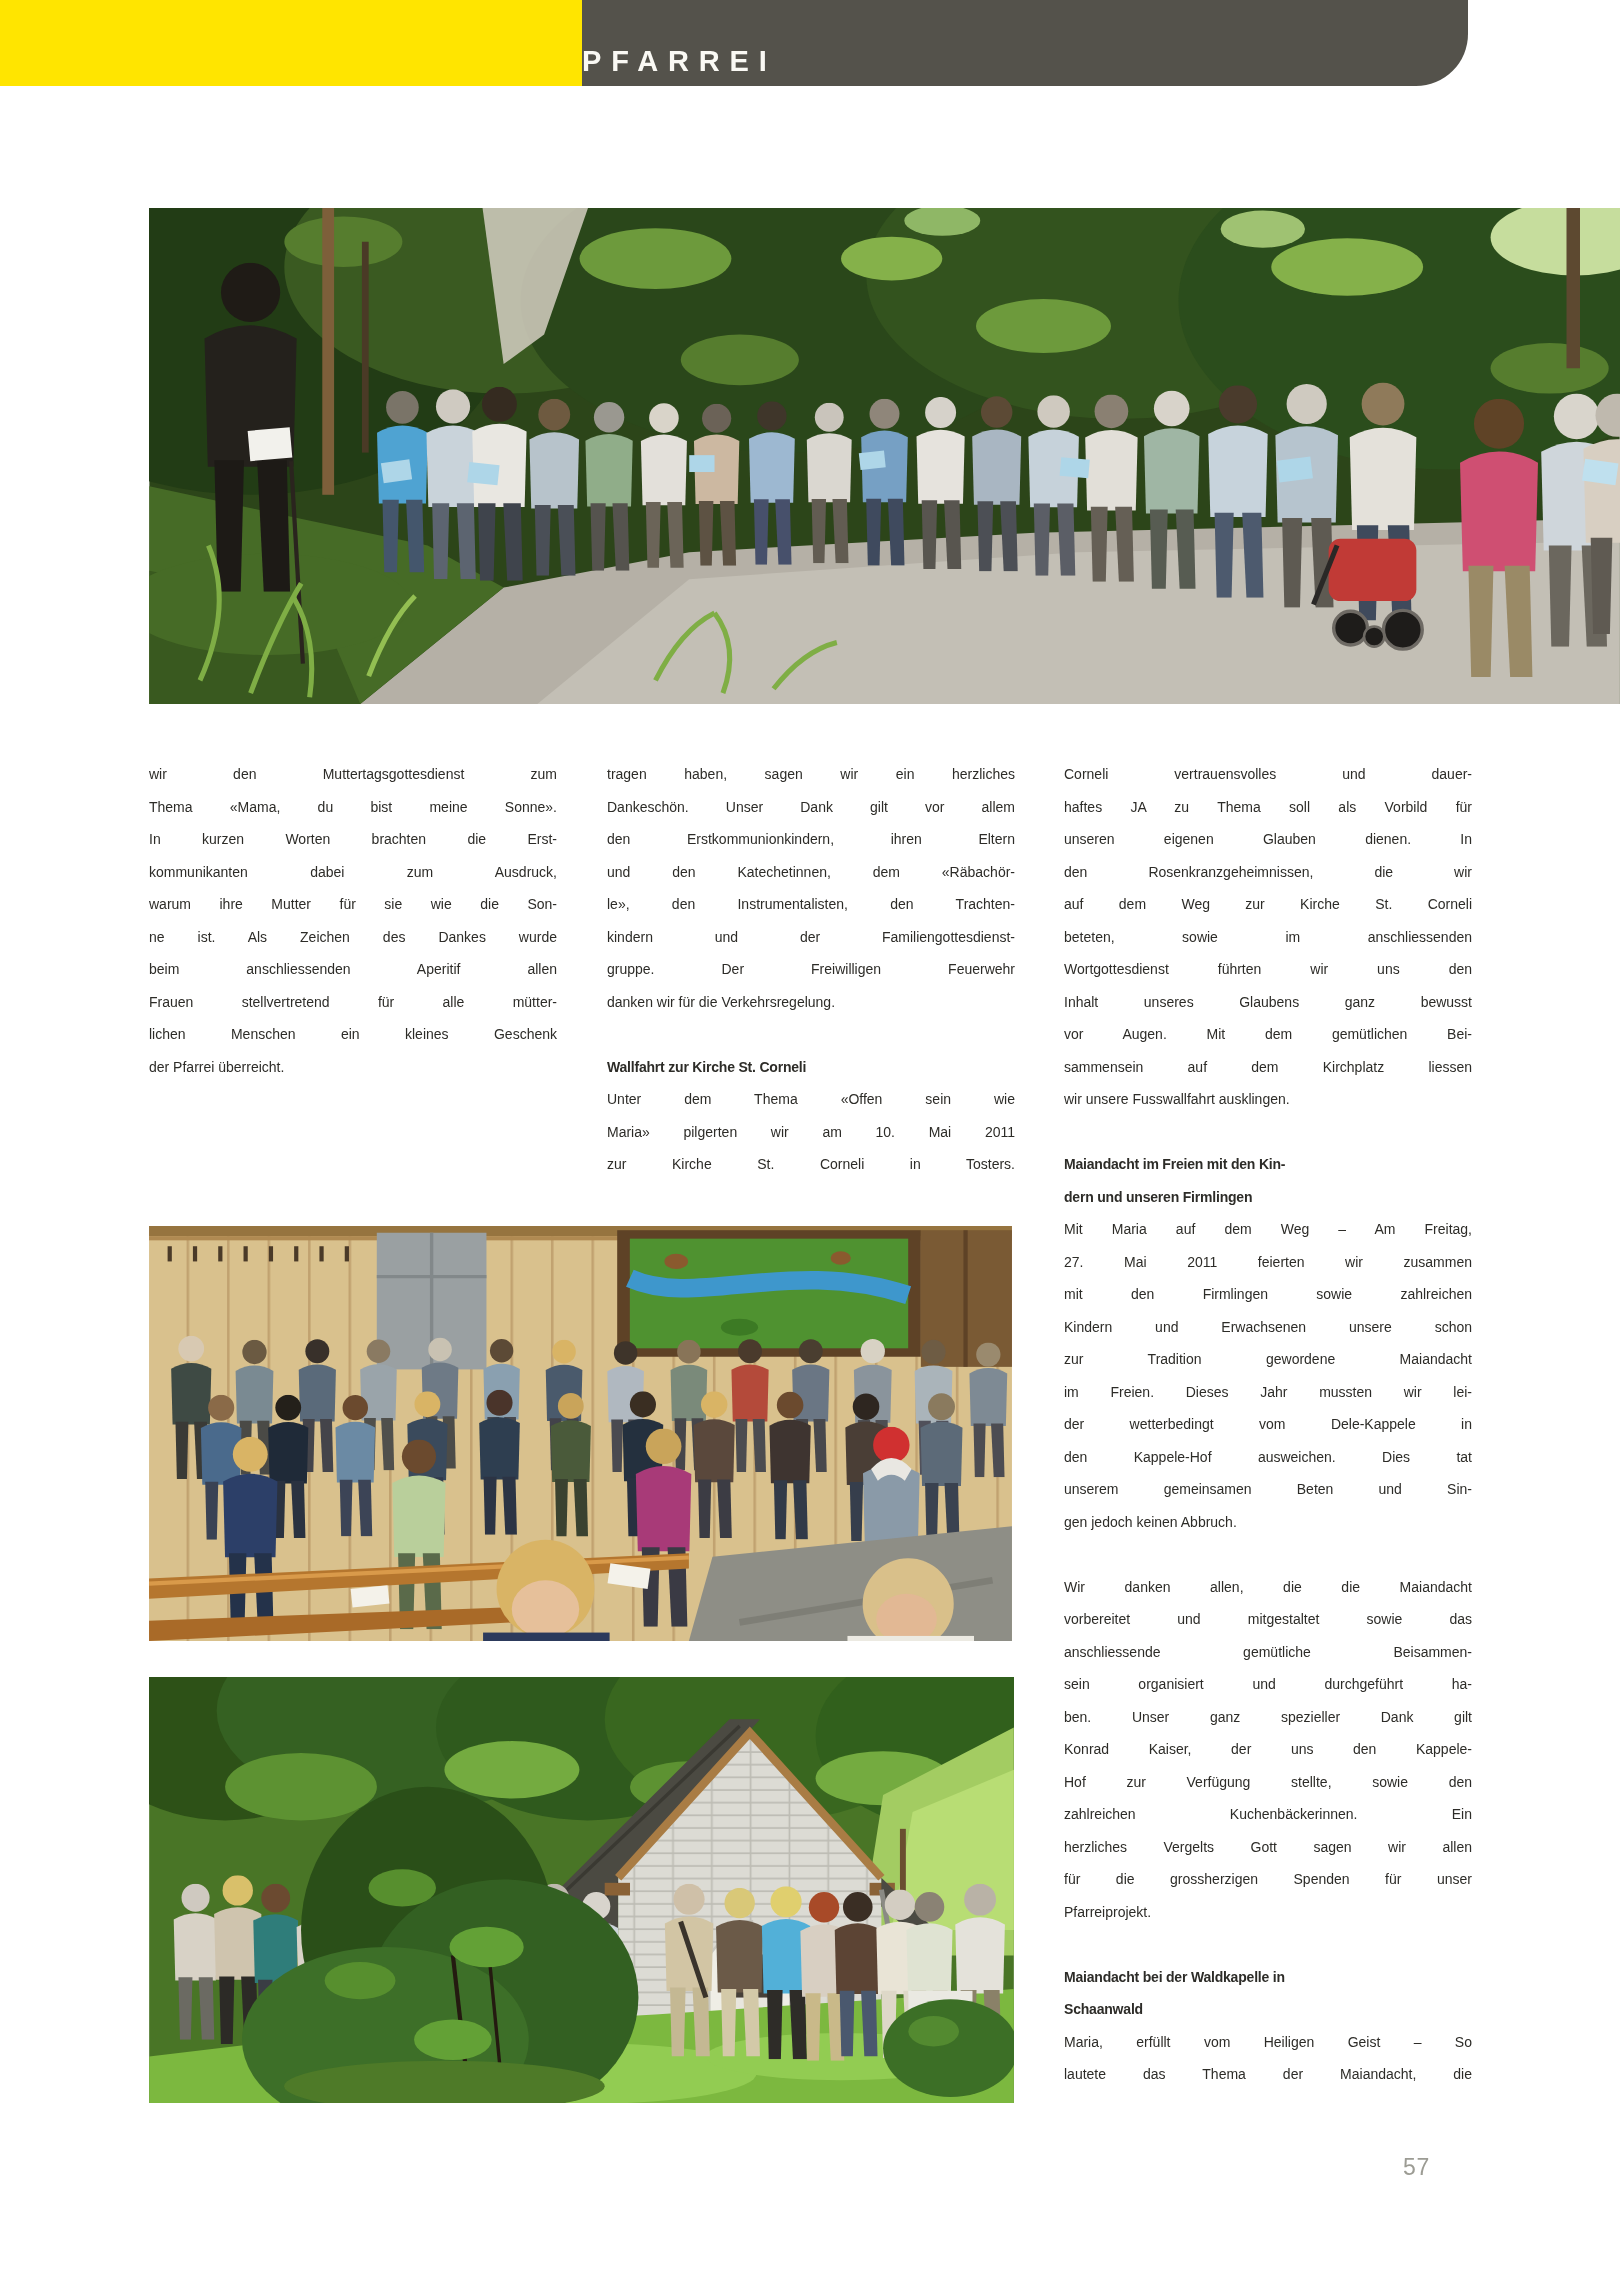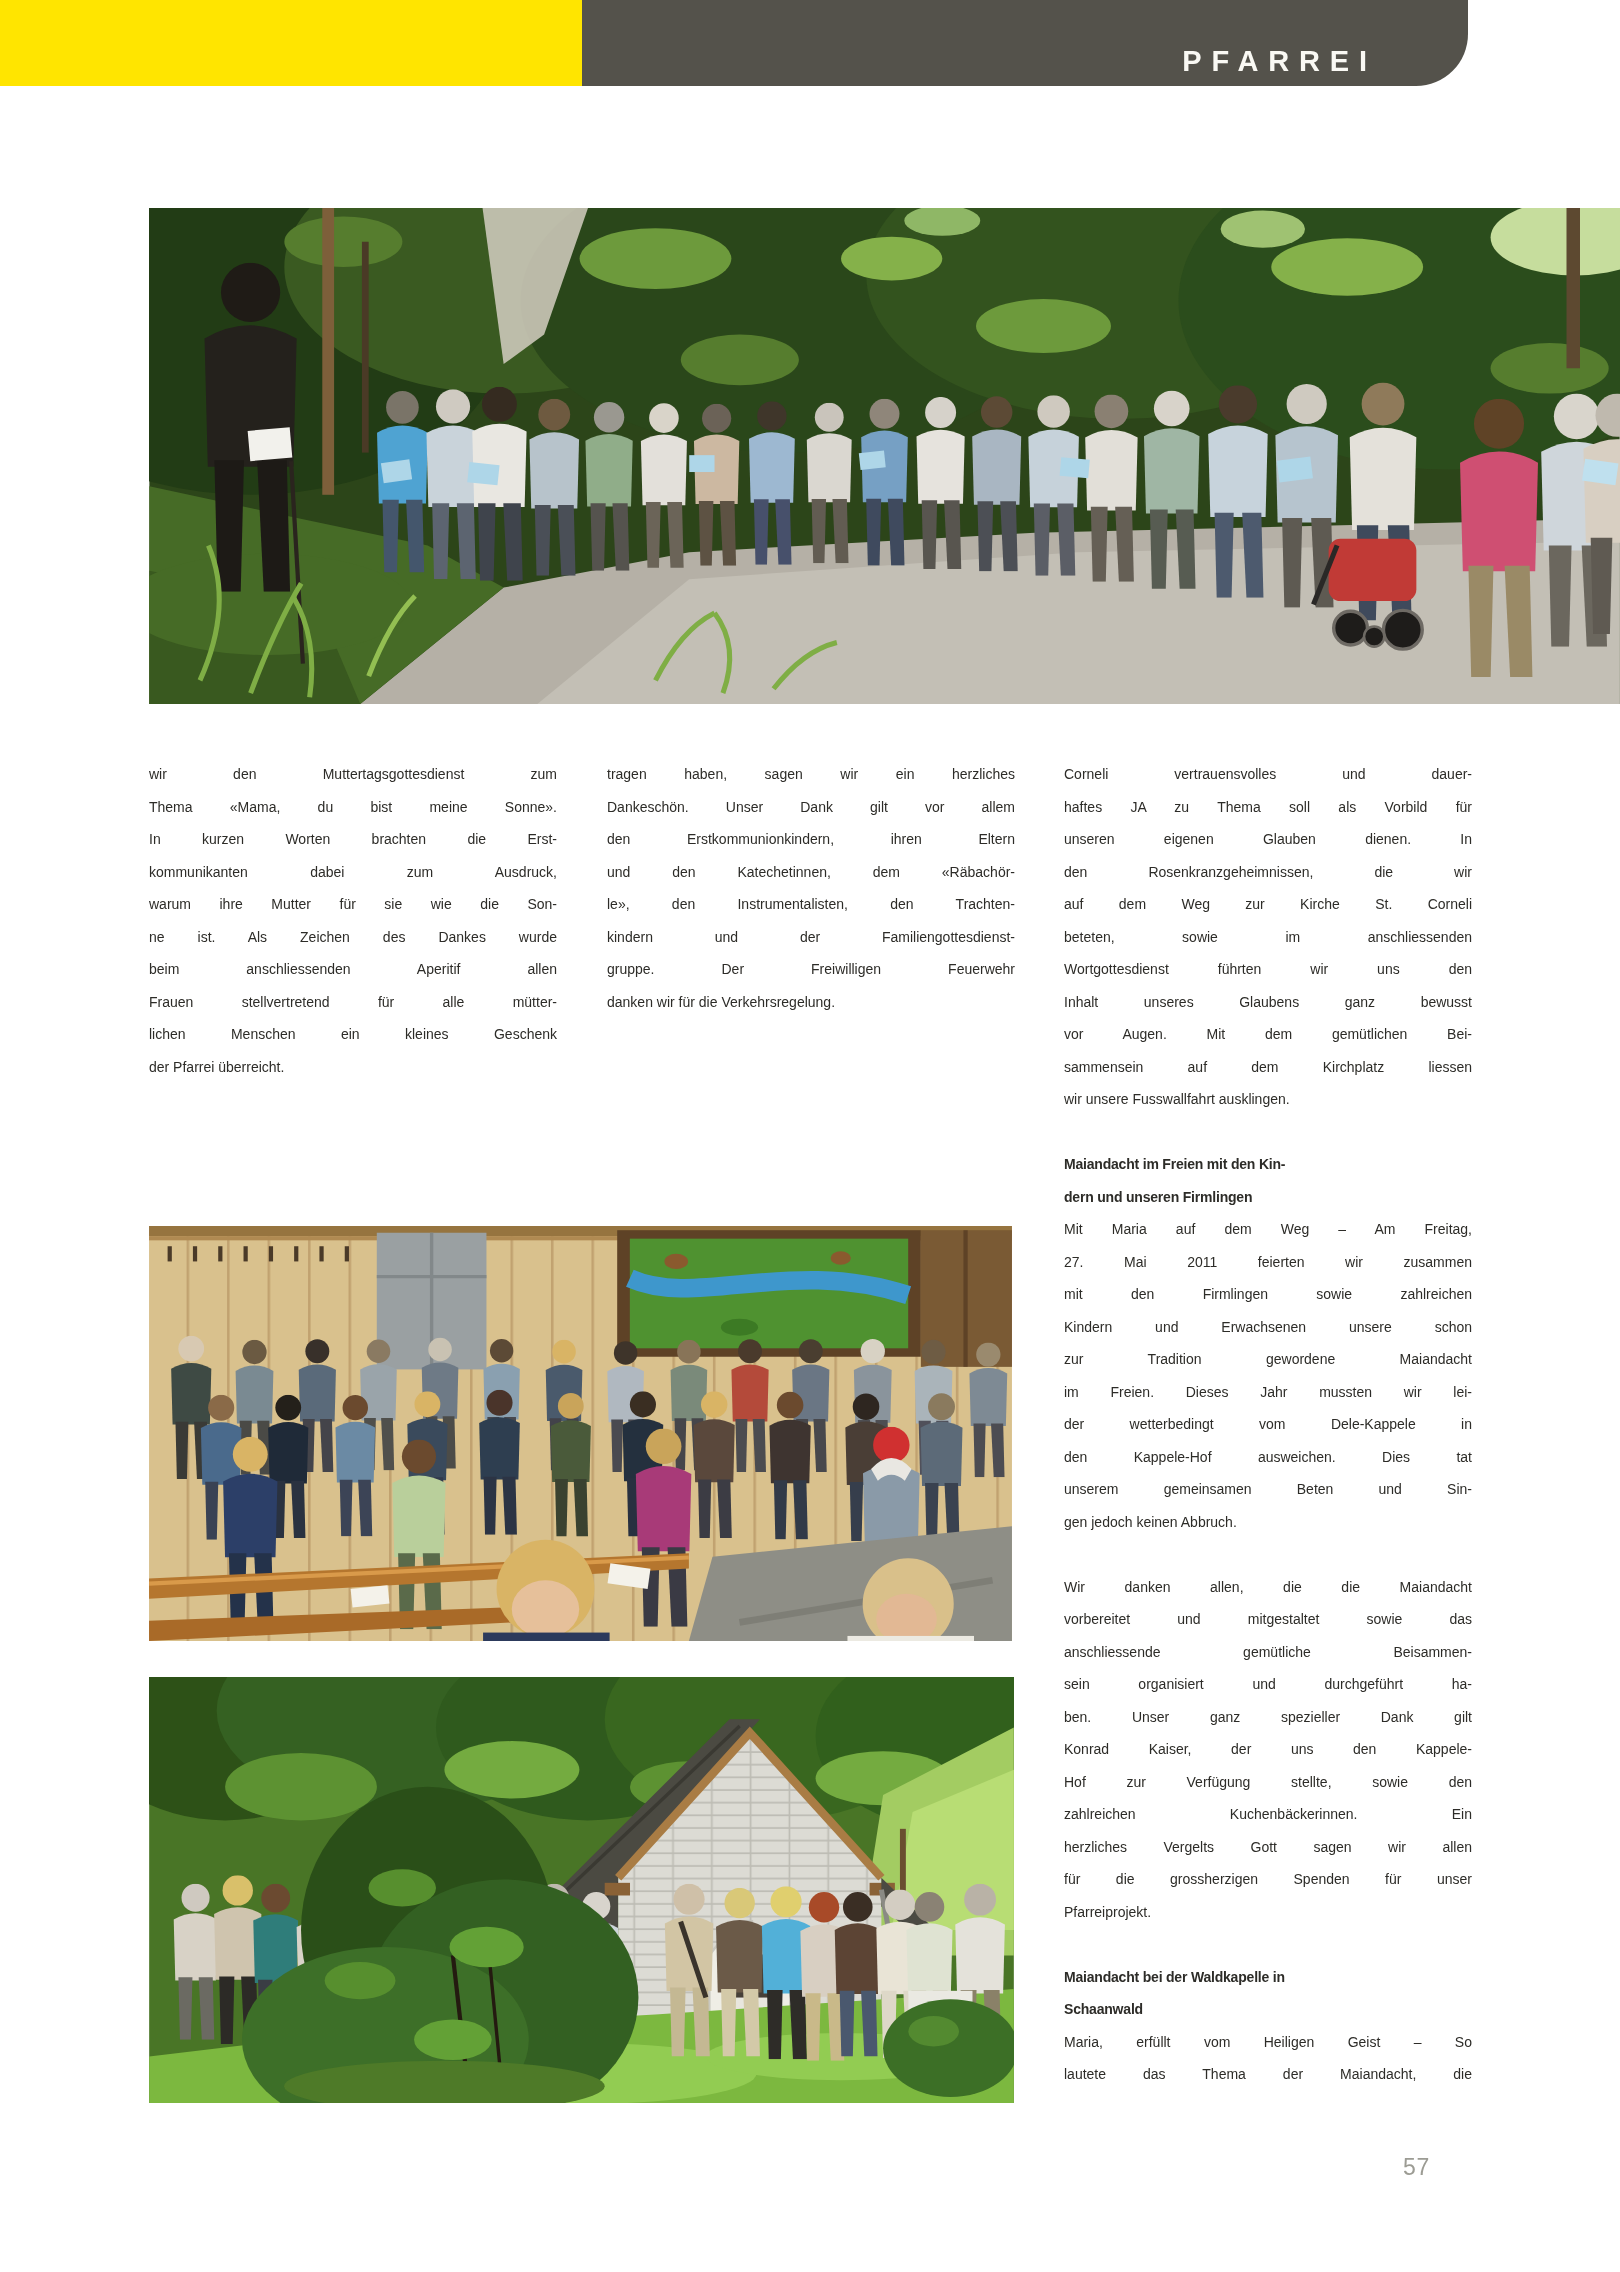--- a/index.html
+++ b/index.html
@@ -4,21 +4,21 @@
 <style>
   html,body{margin:0;padding:0;background:#e8e8e8;}
   .page{
     position:relative;width:1620px;height:2273px;background:#ffffff;
     font-family:"Liberation Sans",sans-serif;overflow:hidden;margin:0 auto;
   }
   
   .accent{position:absolute;left:0;top:0;width:582px;height:86px;background:#ffe500;}
   .bar{
     position:absolute;left:582px;top:0;width:886px;height:86px;background:#54524b;
-    border-radius:0 0 52px 0;display:flex;align-items:flex-end;justify-content:flex-end;
+    border-radius:0 0 52px 0;display:flex;align-items:flex-end;justify-content:flex-start;
     padding:0 91px 10px 0;box-sizing:border-box;
   }
   .bar-title{
     color:#faf9f4;font-size:29px;line-height:1;letter-spacing:0.34em;font-weight:bold;
   }
   
   .photo{position:absolute;display:block;}
   #photo1{left:149px;top:208px;}
   #photo2{left:149px;top:1226px;}
   #photo3{left:149px;top:1677px;}
@@ -161,20 +161,26 @@
       <div class="block">
         <div class="line">tragen haben, sagen wir ein herzliches</div>
         <div class="line">Dankeschön. Unser Dank gilt vor allem</div>
         <div class="line">den Erstkommunionkindern, ihren Eltern</div>
         <div class="line">und den Katechetinnen, dem «Räbachör-</div>
         <div class="line">le», den Instrumentalisten, den Trachten-</div>
         <div class="line">kindern und der Familiengottesdienst-</div>
         <div class="line">gruppe. Der Freiwilligen Feuerwehr</div>
         <div class="line end">danken wir für die Verkehrsregelung.</div>
       </div>
+      <div class="block">
+        <div class="line heading">Wallfahrt zur Kirche St. Corneli</div>
+        <div class="line">Unter dem Thema «Offen sein wie</div>
+        <div class="line">Maria» pilgerten wir am 10. Mai 2011</div>
+        <div class="line">zur Kirche St. Corneli in Tosters.</div>
+      </div>
     </div>
   <div class="col" id="col3">
       <div class="block">
         <div class="line">Corneli vertrauensvolles und dauer-</div>
         <div class="line">haftes JA zu Thema soll als Vorbild für</div>
         <div class="line">unseren eigenen Glauben dienen. In</div>
         <div class="line">den Rosenkranzgeheimnissen, die wir</div>
         <div class="line">auf dem Weg zur Kirche St. Corneli</div>
         <div class="line">beteten, sowie im anschliessenden</div>
         <div class="line">Wortgottesdienst führten wir uns den</div>

